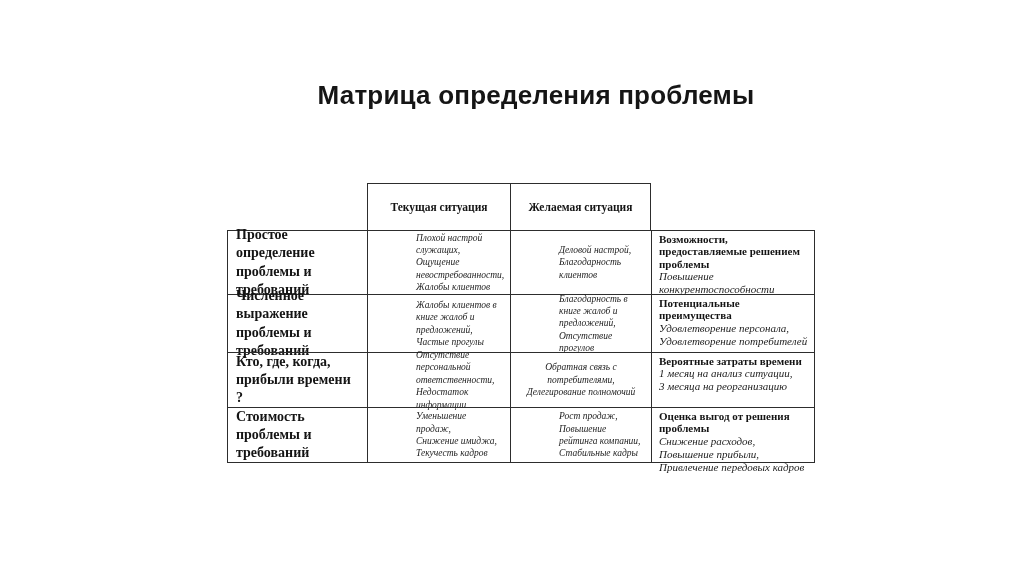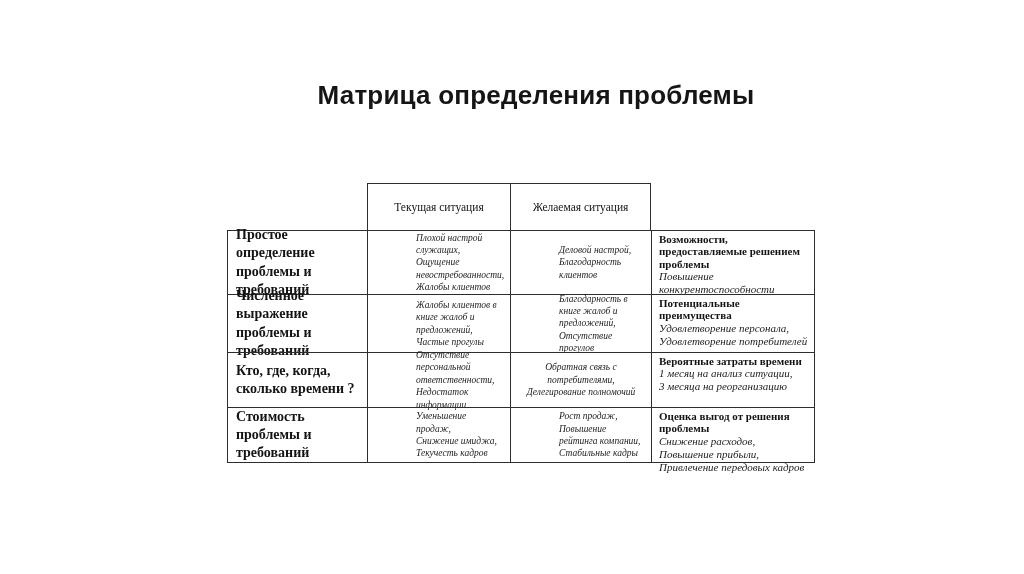--- a/index.html
+++ b/index.html
@@ -46,21 +46,21 @@
     border-top: 1px solid #2d2d2d;
     white-space: pre-line;
     overflow: visible;
   }
   .spacer {
     border: none;
   }
   .hdr {
     justify-content: center;
     text-align: center;
-    font-weight: normal;
+    font-weight: bold;
     font-size: 11.5px;
     line-height: 1.25;
   }
   .hdr-last { border-right: 1px solid #2d2d2d; }
   .label-cell {
     font-weight: bold;
     font-size: 14px;
     line-height: 1.3;
     padding-left: 8px;
   }
@@ -128,21 +128,21 @@
     <div class="cell sit-cell">Жалобы клиентов в книге жалоб и предложений,
 Частые прогулы</div>
     <div class="cell sit-cell">Благодарность в книге жалоб и предложений,
 Отсутствие прогулов</div>
     <div class="cell outcome-cell">
       <div class="outcome-title">Потенциальные преимущества</div>
       <div class="outcome-details">Удовлетворение персонала,
 Удовлетворение потребителей</div>
     </div>
 
-    <div class="cell label-cell">Кто, где, когда, сколько времени ?</div>
+    <div class="cell label-cell">Кто, где, когда, прибыли времени ?</div>
     <div class="cell sit-cell">Отсутствие персональной ответственности,
 Недостаток информации</div>
     <div class="cell sit-cell sit-center">Обратная связь с потребителями,
 Делегирование полномочий</div>
     <div class="cell outcome-cell">
       <div class="outcome-title">Вероятные затраты времени</div>
       <div class="outcome-details">1 месяц на анализ ситуации,
 3 месяца на реорганизацию</div>
     </div>
 

